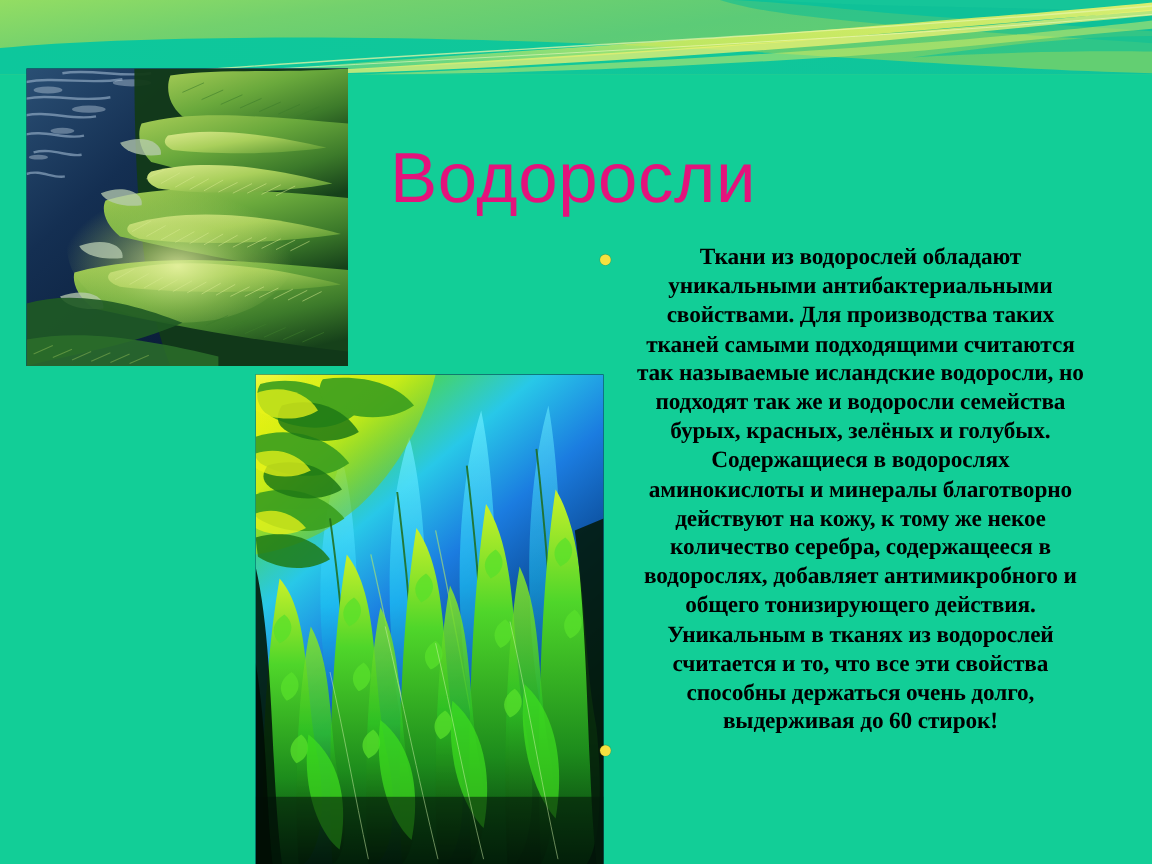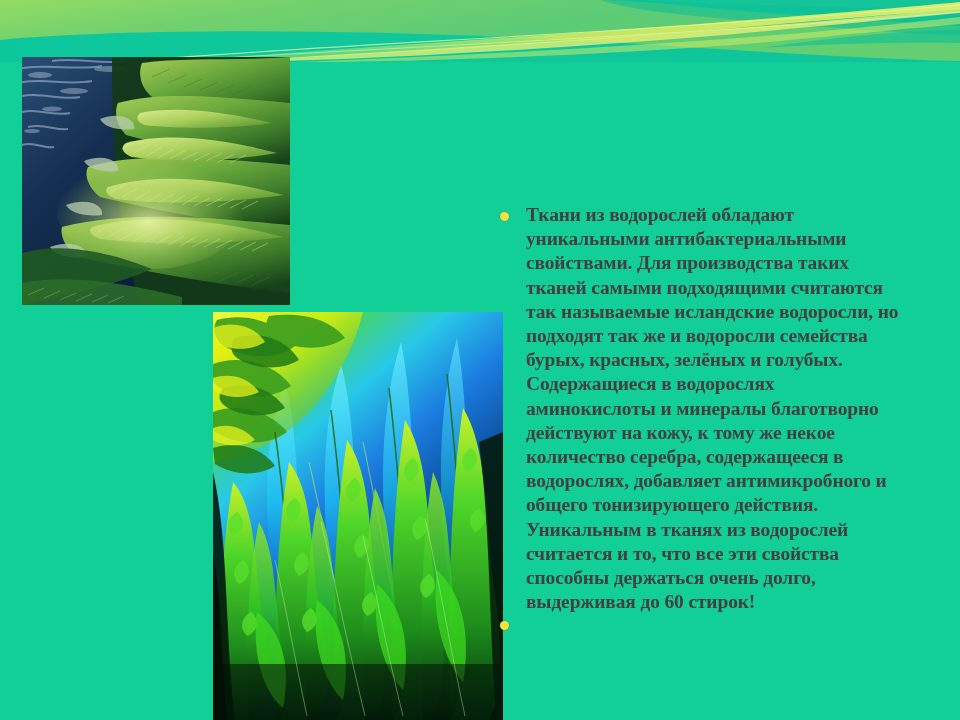--- a/index.html
+++ b/index.html
@@ -60,23 +60,23 @@
     width: 9px;
     height: 9px;
     border-radius: 50%;
     background: #f5e13f;
     box-shadow: 0 0 0 0.5px rgba(120,110,0,0.35);
   }
   .body-text {
     font-family: "Liberation Serif", serif;
     font-size: 19.4px;
     line-height: 24.2px;
-    color: #404040;
+    color: #000000;
     font-weight: 700;
-    text-align: left;
+    text-align: center;
     letter-spacing: -0.1px;
   }
   .bullet-row-empty {
     position: relative;
     height: 26px;
     padding-left: 30px;
   }
   .bullet-row-empty .bullet-dot {
     left: 4px;
     top: 7px;
@@ -388,20 +388,21 @@
 
       <g stroke="#d6f5b0" stroke-width="0.8" fill="none" opacity="0.5">
         <path d="M108,210 C122,270 134,330 152,404"></path>
         <path d="M150,224 C164,284 174,340 190,404"></path>
         <path d="M62,248 C74,300 82,348 94,404"></path>
         <path d="M212,206 C226,268 236,330 252,404"></path>
       </g>
     </svg>
   </div>
 
+  <div class="slide-title">Водоросли</div>
 
   <div class="body-block">
     <div class="bullet-row">
       <span class="bullet-dot"></span>
       <div class="body-text">Ткани из водорослей обладают уникальными антибактериальными свойствами. Для производства таких тканей самыми подходящими считаются так называемые исландские водоросли, но подходят так же и водоросли семейства бурых, красных, зелёных и голубых. Содержащиеся в водорослях аминокислоты и минералы благотворно действуют на кожу, к тому же некое количество серебра, содержащееся в водорослях, добавляет антимикробного и общего тонизирующего действия. Уникальным в тканях из водорослей считается и то, что все эти свойства способны держаться очень долго, выдерживая до 60 стирок!</div>
     </div>
     <div class="bullet-row-empty">
       <span class="bullet-dot"></span>
       <div class="body-text"></div>
     </div>

